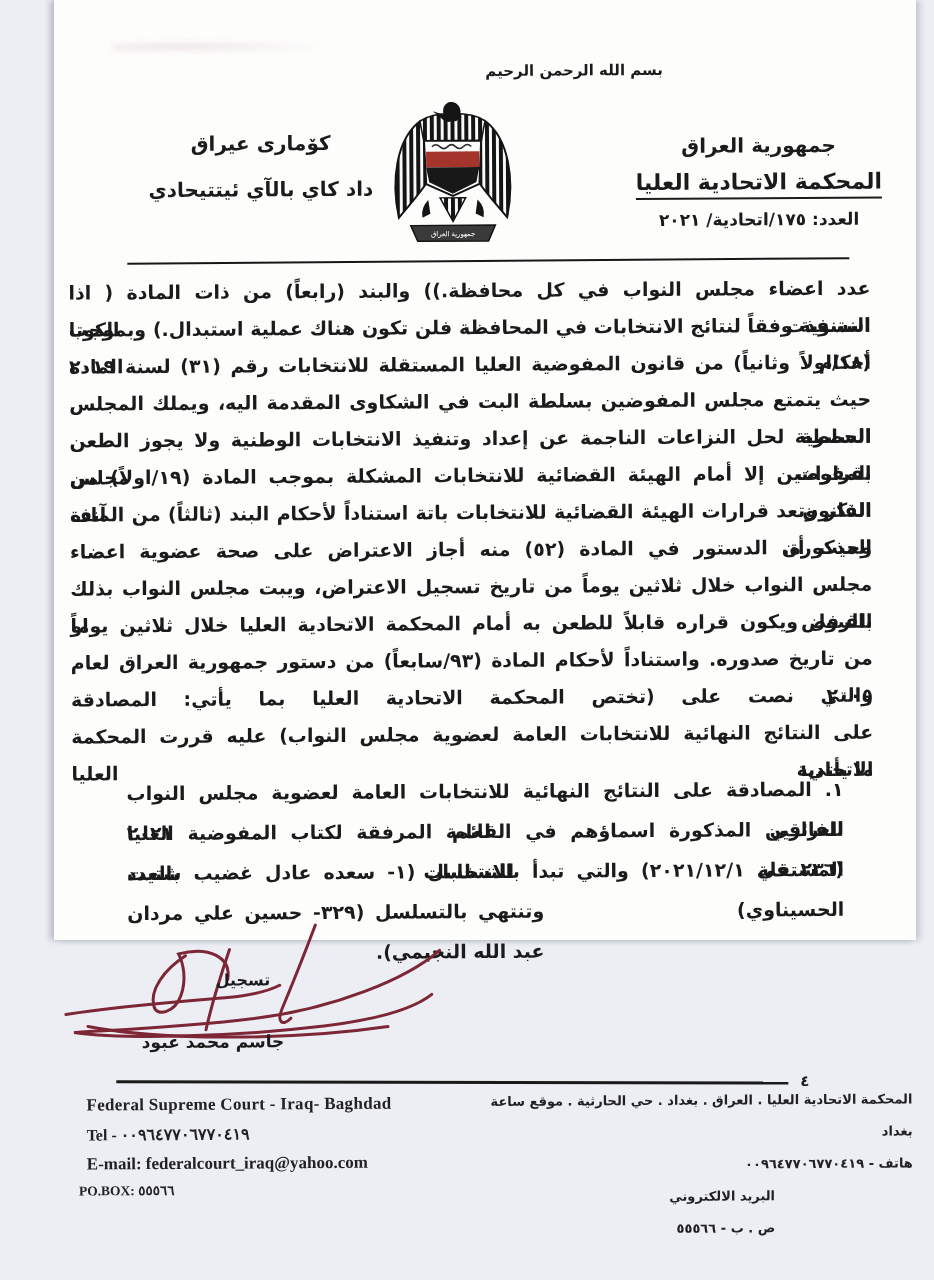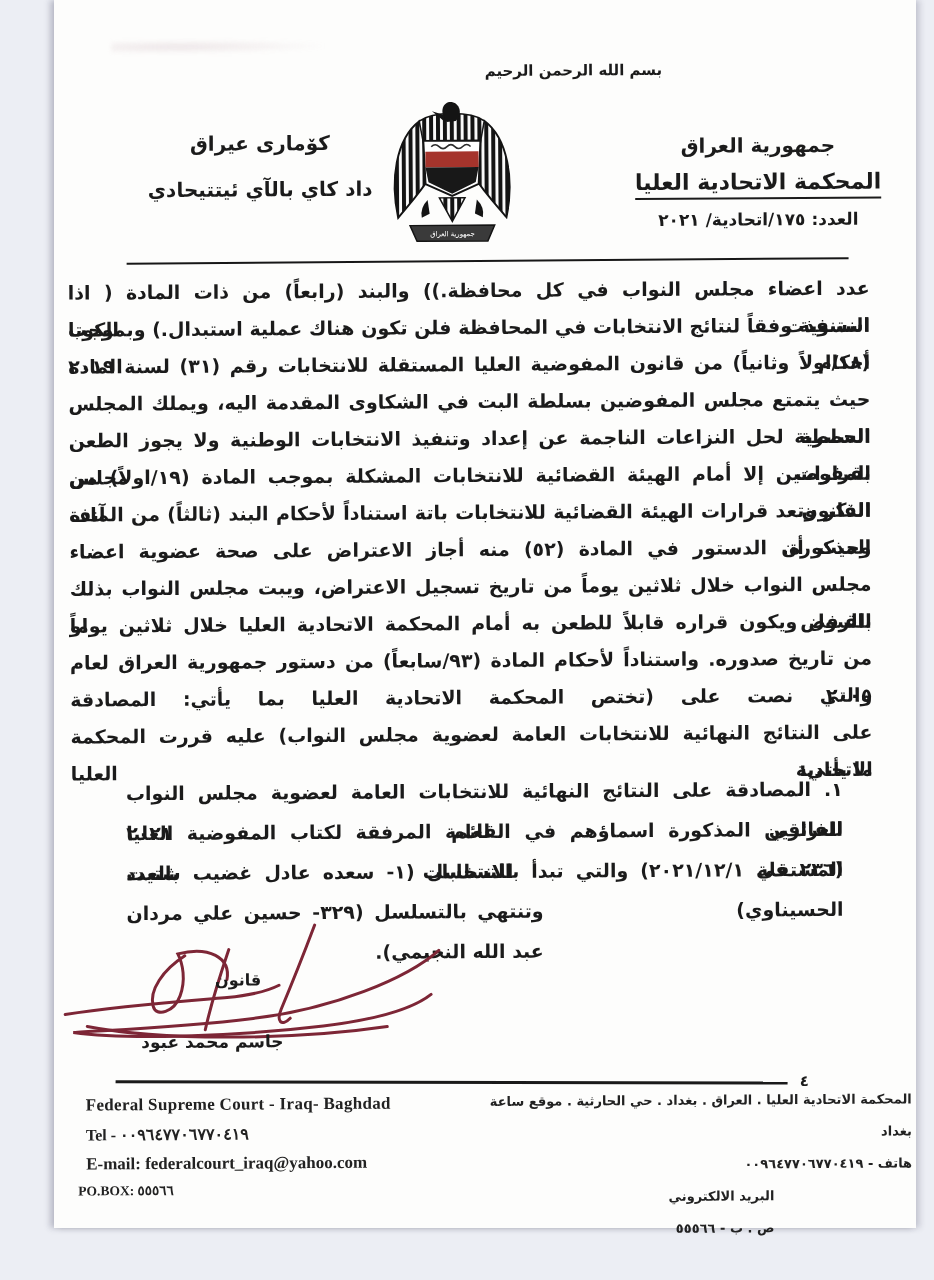--- a/index.html
+++ b/index.html
@@ -2,21 +2,21 @@
 <html lang="ar"><head>
 <meta charset="utf-8">
 <style>
   html,body{margin:0;padding:0;}
   body{
     width:934px;height:1280px;position:relative;overflow:hidden;
     background:#eceef4;
     font-family:"DejaVu Sans",sans-serif;color:#1b1b1b;
   }
   .page{
-    position:absolute;left:54px;top:0;width:862px;height:1228px;
+    position:absolute;left:54px;top:0;width:862px;height:940px;
     background:#fdfdfc;
     box-shadow:-4px 0 6px rgba(40,40,70,.25), 4px 0 6px rgba(40,40,70,.18);
   }
   .page-content{
     position:absolute;inset:0;
     transform:rotate(-0.35deg);transform-origin:50% 40%;
   }
   .smudge{position:absolute;top:38px;left:60px;width:220px;height:14px;
     background:radial-gradient(ellipse at 30% 50%,rgba(190,160,170,.25),transparent 70%);
     filter:blur(2px);}
@@ -161,21 +161,21 @@
     <div class="sig-wrap">
       <svg viewBox="0 0 400 140" width="400" height="140" xmlns="http://www.w3.org/2000/svg" fill="none" stroke="#7d2636" stroke-width="3" stroke-linecap="round">
         <path d="M258,8 C248,34 236,64 224,92 C219,104 224,110 233,101"></path>
         <path d="M128,38 C106,52 92,72 96,88 C99,100 117,94 123,78 C129,62 126,46 121,36 C152,28 174,40 170,62"></path>
         <path d="M172,32 C163,58 154,86 148,112"></path>
         <path d="M8,96 C60,88 118,84 170,80 C192,78 210,74 222,68"></path>
         <path d="M382,34 C350,62 276,92 196,101 C120,110 44,112 16,114 C64,121 168,120 266,109 C318,103 356,92 374,78"></path>
         <path d="M30,108 C100,122 230,124 330,110"></path>
       </svg>
     </div>
-    <div class="sig-title">قانون</div>
+    <div class="sig-title">تسجيل</div>
     <div class="sig-name">جاسم محمد عبود</div>
 
     <div class="rule-bottom"></div>
     <div class="page-num">٤</div>
 
     <div class="ftr-en">
       <div class="f1">Federal Supreme Court - Iraq- Baghdad</div>
       <div class="f2">Tel - ٠٠٩٦٤٧٧٠٦٧٧٠٤١٩</div>
       <div class="f3">E-mail: federalcourt_iraq@yahoo.com</div>
       <div class="f4">PO.BOX: ٥٥٥٦٦</div>

